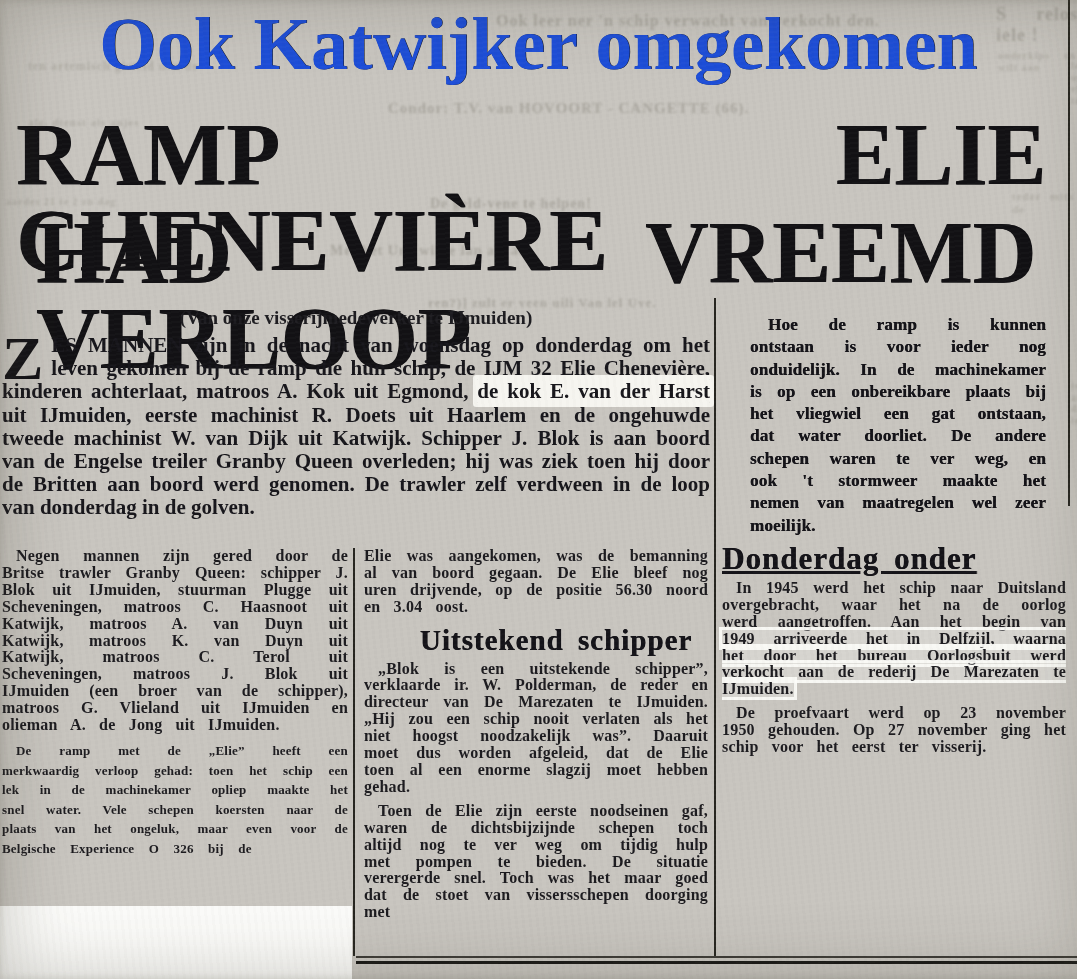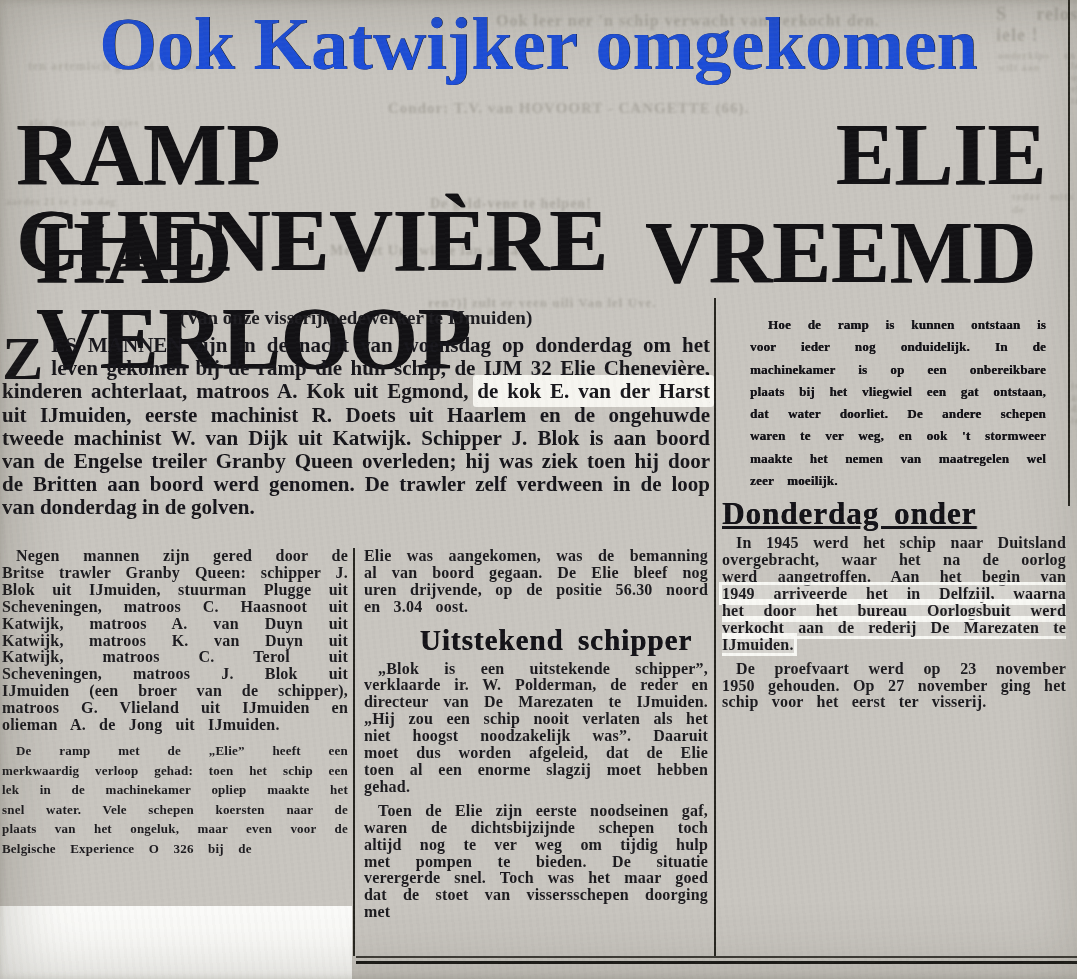--- a/index.html
+++ b/index.html
@@ -81,21 +81,21 @@
     font-size:16px; line-height:16.9px; letter-spacing:.2px; word-spacing:9px;
   }
   .col-left{top:548px; left:2px; width:346px;}
   .col-mid{top:548px; left:364px; width:344px;}
   .col-right{top:302px; left:722px; width:344px;}
   .news-para{margin:0; text-align:justify; text-indent:14px;}
   .news-para + .news-para{margin-top:7px;}
   .news-para.noindent{text-indent:0;}
   .col1-large{font-size:13px; line-height:19.6px; word-spacing:11px;}
   .para-bold-big{
-    font-size:13px; line-height:22.3px; word-spacing:10px;
+    font-size:17px; line-height:22.3px; word-spacing:10px;
     padding:0 20px 0 28px; margin-top:12px; text-indent:18px;
     color:#141318; text-shadow:.3px 0 #141318;
   }
   .subhead{
     font-weight:bold; color:#141318; text-shadow:.4px 0 #141318;
     margin:16px 0 12px 0; letter-spacing:1px; word-spacing:6px;
   }
   .subhead-mid{font-size:29px; text-align:center; padding-left:40px;}
   .subhead-right{font-size:31px; text-align:left; padding-right:2px; margin-top:14px;text-decoration:underline;}
 

